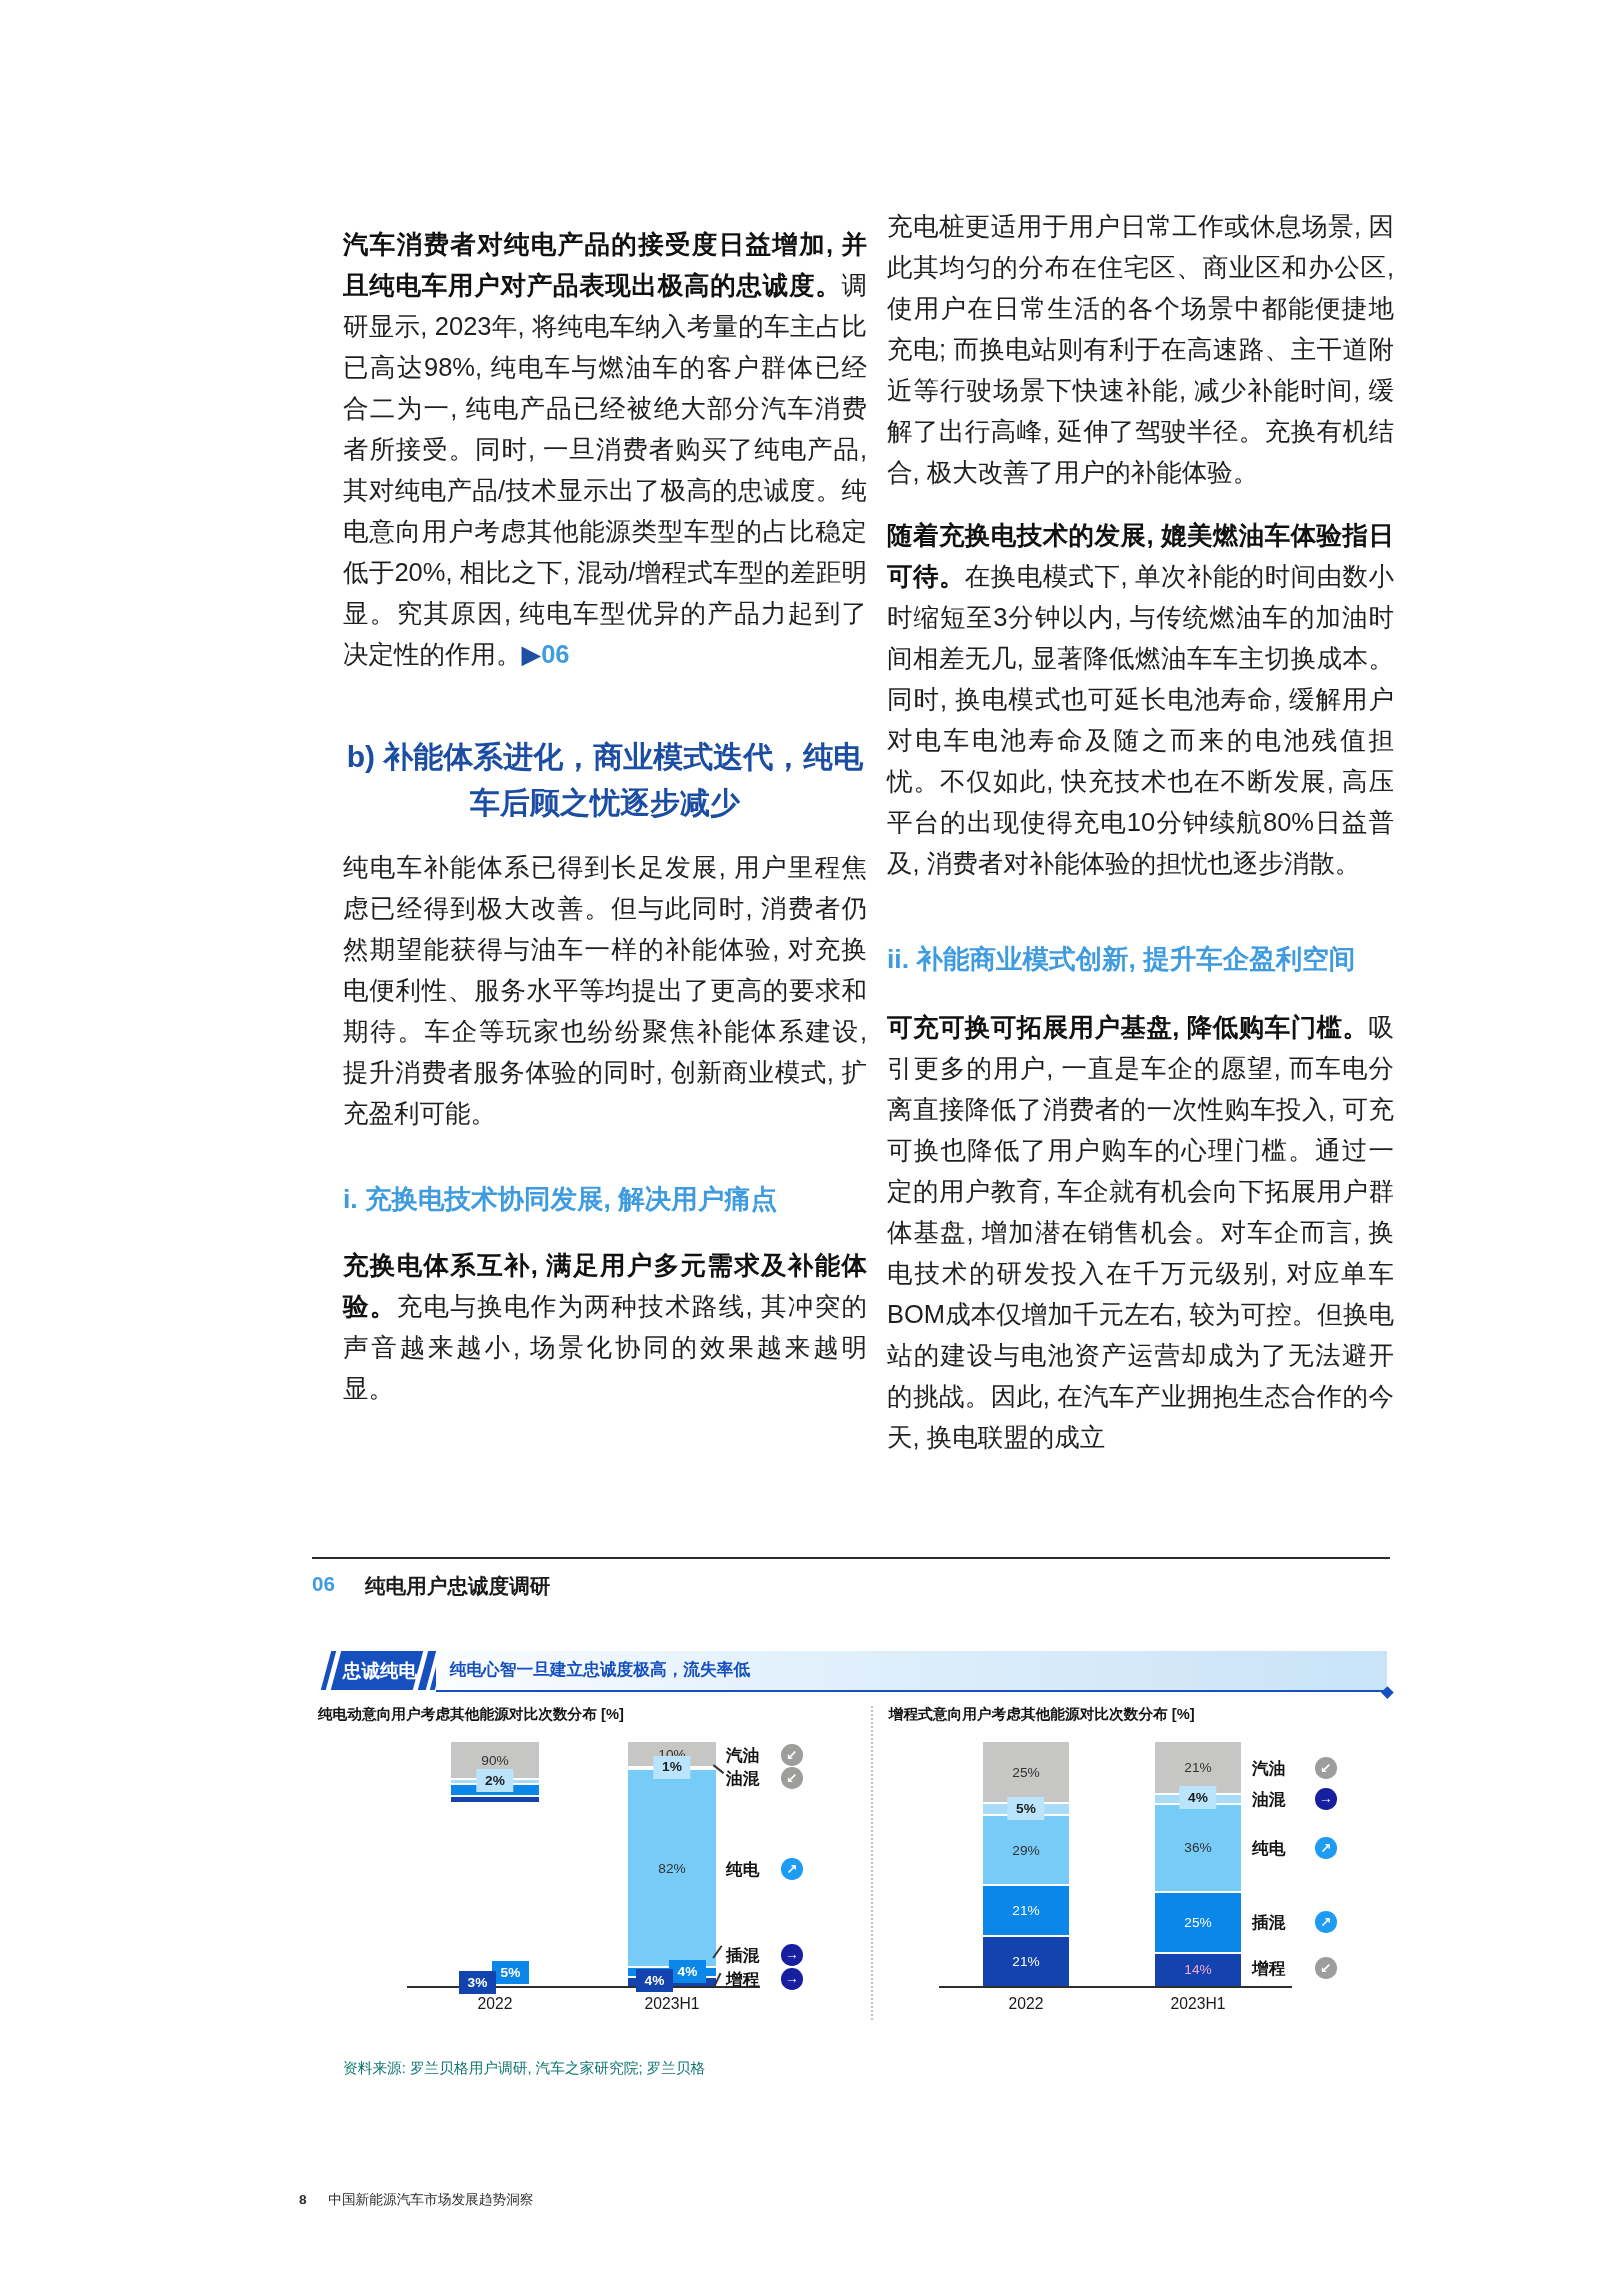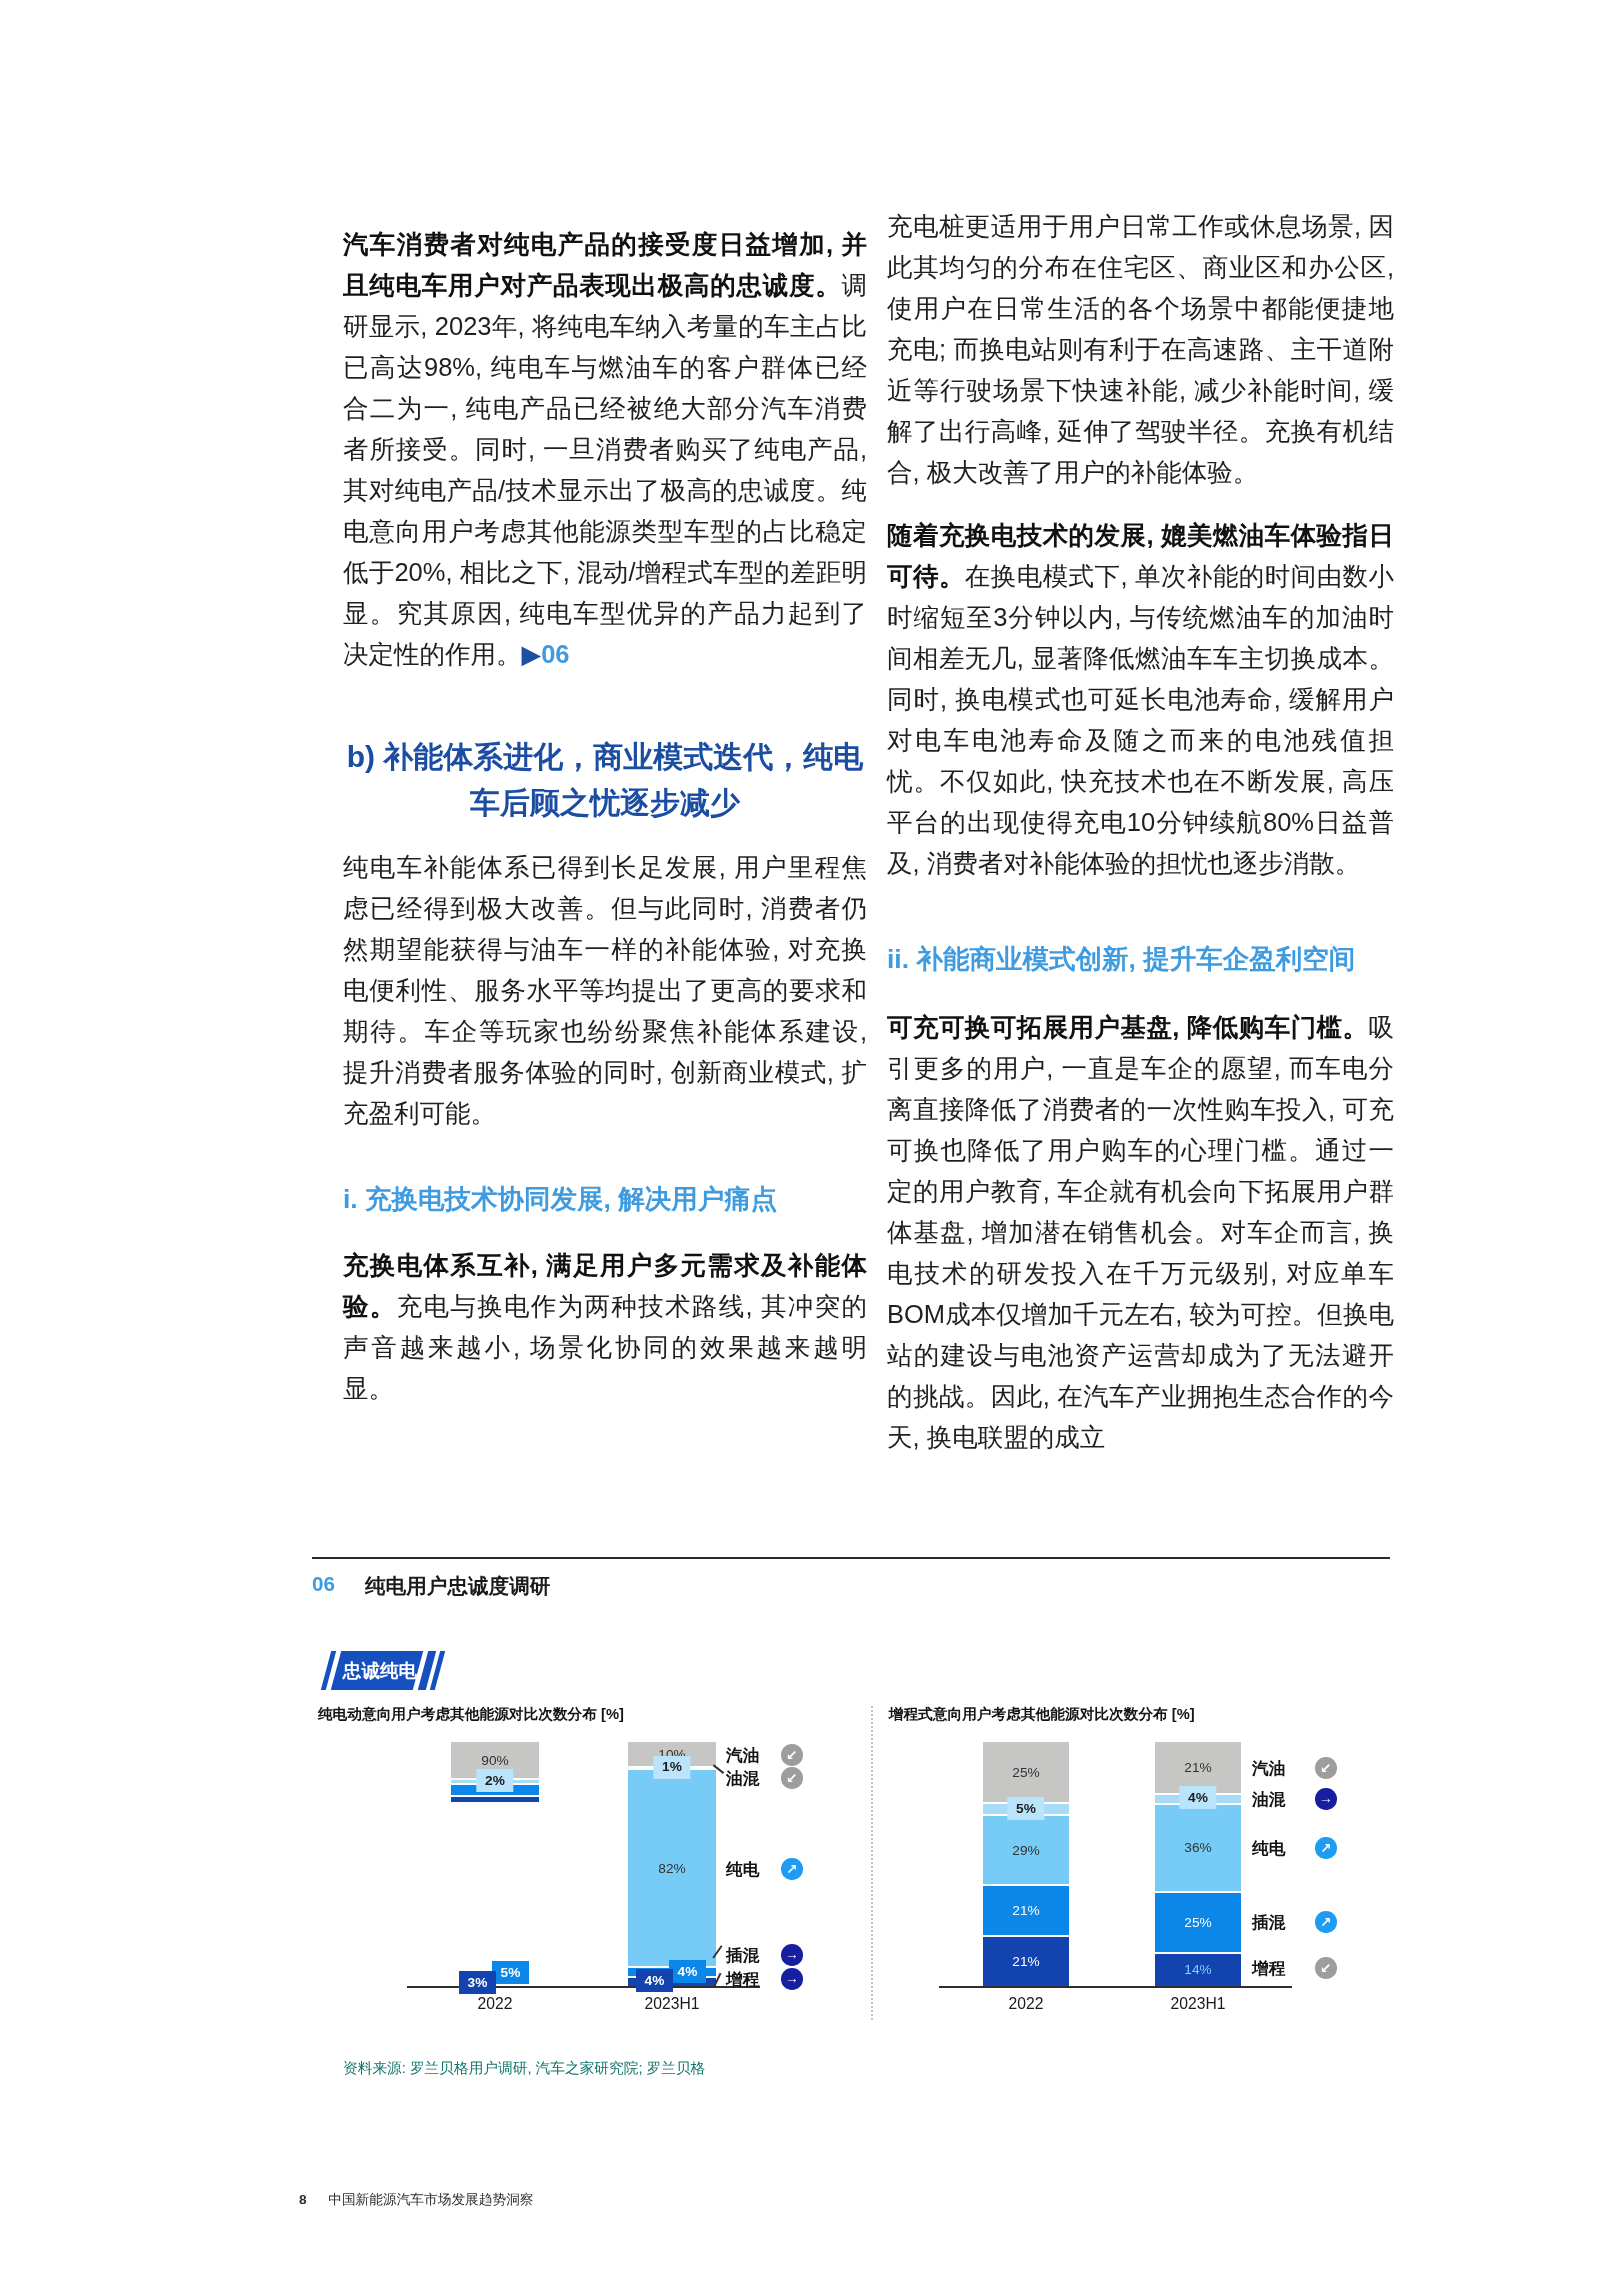--- a/index.html
+++ b/index.html
@@ -79,20 +79,24 @@
     <div id="ex-num">06</div>
     <div id="ex-title">纯电用户忠诚度调研</div>
 
     <div class="slash" style="left:13.7px;width:4.9px;"></div>
     <div class="slash" style="left:23.5px;width:7.8px;"></div>
     <div id="badge">
         <span>忠诚纯电</span>
       </div>
     <div class="slash" style="left:111px;width:7.8px;"></div>
     <div class="slash" style="left:123px;width:4.9px;"></div>
+    <div id="banner">
+      <div id="banner-text">纯电心智一旦建立忠诚度极高，流失率低</div>
+      <div id="banner-diamond"></div>
+    </div>
 
     <div id="ex-divider"></div>
     <div id="ex-source">资料来源: 罗兰贝格用户调研, 汽车之家研究院; 罗兰贝格</div>
   </div>
 
   <div id="chart-left" class="chart">
     <div class="c-title">纯电动意向用户考虑其他能源对比次数分布 [%]</div>
     <div class="axis" style="left:95px;width:353px;"></div>
 
     <div class="leader" style="left:400px;top:67px;width:12.7px;transform:rotate(38deg);"></div>
@@ -163,21 +167,21 @@
         </div>
         <div class="mini-box" style="background: rgb(185, 228, 251); color: rgb(28, 28, 28); left: 50%; transform: translateX(-50%); top: 44px;">4%</div>
         <div class="seg" style="height: 9.8px; background: rgb(168, 219, 248); border-top: 2px solid rgb(255, 255, 255);"></div>
         <div class="seg" style="height: 88px; background: rgb(118, 203, 247); border-top: 2px solid rgb(255, 255, 255);">
           <span class="seg-label" style="color: rgb(51, 51, 51);">36%</span>
         </div>
         <div class="seg" style="height: 61px; background: rgb(10, 135, 232); border-top: 2px solid rgb(255, 255, 255);">
           <span class="seg-label" style="color: rgb(255, 255, 255);">25%</span>
         </div>
         <div class="seg" style="height: 34px; background: rgb(18, 67, 174); border-top: 2px solid rgb(255, 255, 255);">
-          <span class="seg-label" style="color: #7dd3fc;">14%</span>
+          <span class="seg-label" style="color: #f9a8d4;">14%</span>
         </div>
       </div>
       <div class="tick" style="left: 283px; width: 86px;">2023H1</div>
       <div class="lg-label" style="left: 380px; top: 56px;">汽油</div>
       <div class="t-icon" style="left: 443px; top: 56px; background: rgb(157, 157, 156);">↙</div>
       <div class="lg-label" style="left: 380px; top: 87px;">油混</div>
       <div class="t-icon" style="left: 443px; top: 87px; background: rgb(23, 31, 160);">→</div>
       <div class="lg-label" style="left: 380px; top: 136px;">纯电</div>
       <div class="t-icon" style="left: 443px; top: 136px; background: rgb(30, 155, 242);">↗</div>
       <div class="lg-label" style="left: 380px; top: 210px;">插混</div>

